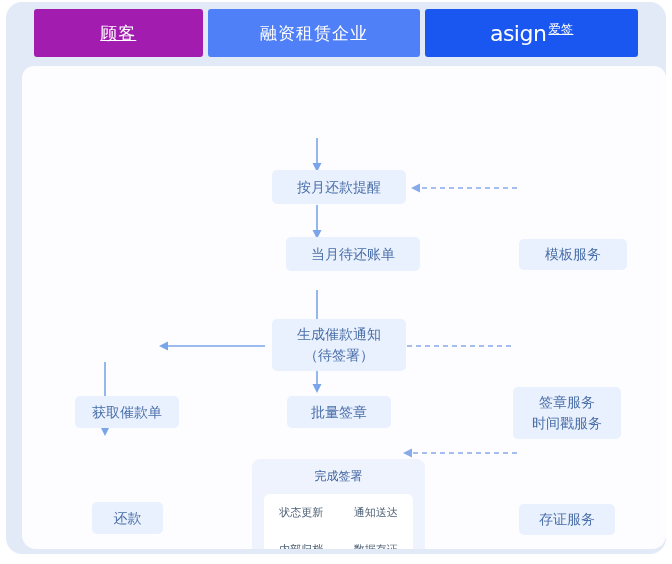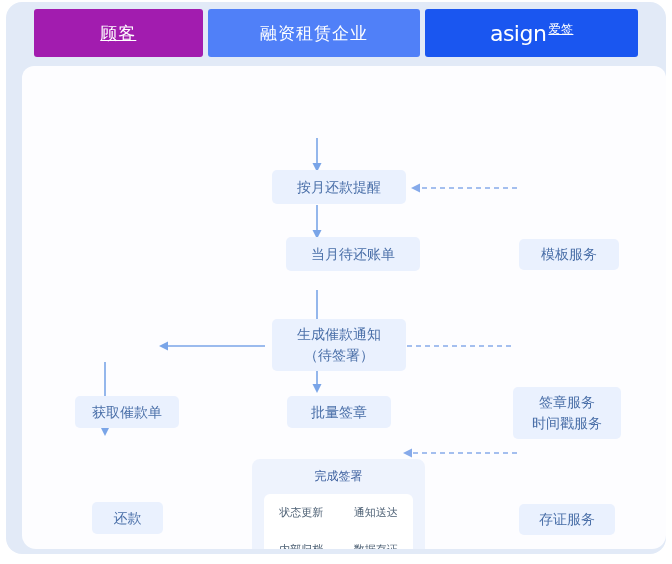--- a/index.html
+++ b/index.html
@@ -110,21 +110,21 @@
   #node-monthly-reminder { left: 250px; top: 104px; width: 134px; height: 34px; }
   #node-current-bill     { left: 264px; top: 171px; width: 134px; height: 34px; }
   #node-generate-notice  { left: 250px; top: 253px; width: 134px; height: 52px; font-family: Liberation Serif, serif; }
   #node-batch-seal       { left: 265px; top: 330px; width: 104px; height: 32px; }
 
   
   #node-get-dunning { left: 53px; top: 330px; width: 104px; height: 32px; }
   #node-repayment   { left: 70px; top: 436px; width: 71px; height: 32px; }
 
   
-  #node-template-service { left: 497px; top: 173px; width: 100px; height: 31px; }
+  #node-template-service { left: 497px; top: 173px; width: 108px; height: 31px; }
   #node-seal-service     { left: 491px; top: 321px; width: 108px; height: 52px; }
   #node-evidence-service { left: 497px; top: 438px; width: 96px; height: 31px; }
 
   
   #group-complete-sign {
     position: absolute;
     left: 230px;
     top: 393px;
     width: 173px;
     height: 122px;

